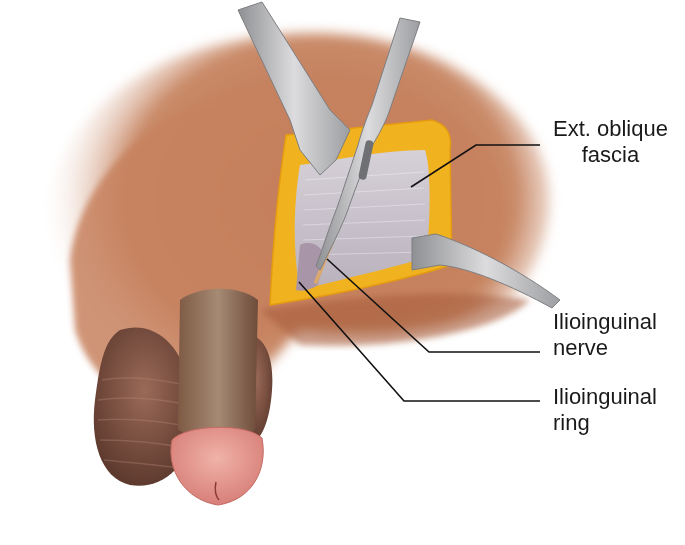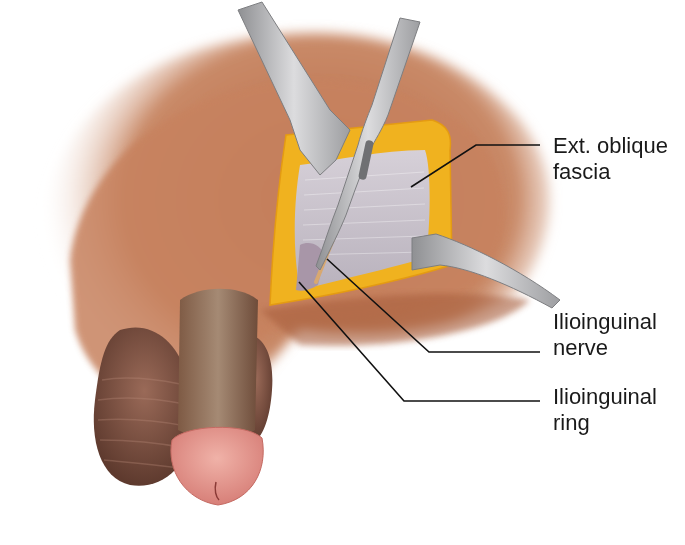--- a/index.html
+++ b/index.html
@@ -111,19 +111,19 @@
       <path d="M216 482 C214 490 216 497 219 500" stroke="#8a3a36" stroke-width="1.5" fill="none"></path>
     </g>
 
     <g stroke="#111111" stroke-width="1.6" fill="none">
       <polyline points="411,187 476,145 540,145"></polyline>
       <polyline points="327,259 429,352 540,352"></polyline>
       <polyline points="299,282 404,401 540,401"></polyline>
     </g>
   </svg>
 
-  <div class="label" style="left:553px; top:133px;">Ext. oblique
+  <div class="label" style="left:553px; top:116px;text-align:center;">Ext. oblique
 fascia</div>
   <div class="label" style="left:553px; top:309px;">Ilioinguinal
 nerve</div>
   <div class="label" style="left:553px; top:384px;">Ilioinguinal
 ring</div>
 </div>
 
 </body></html>

